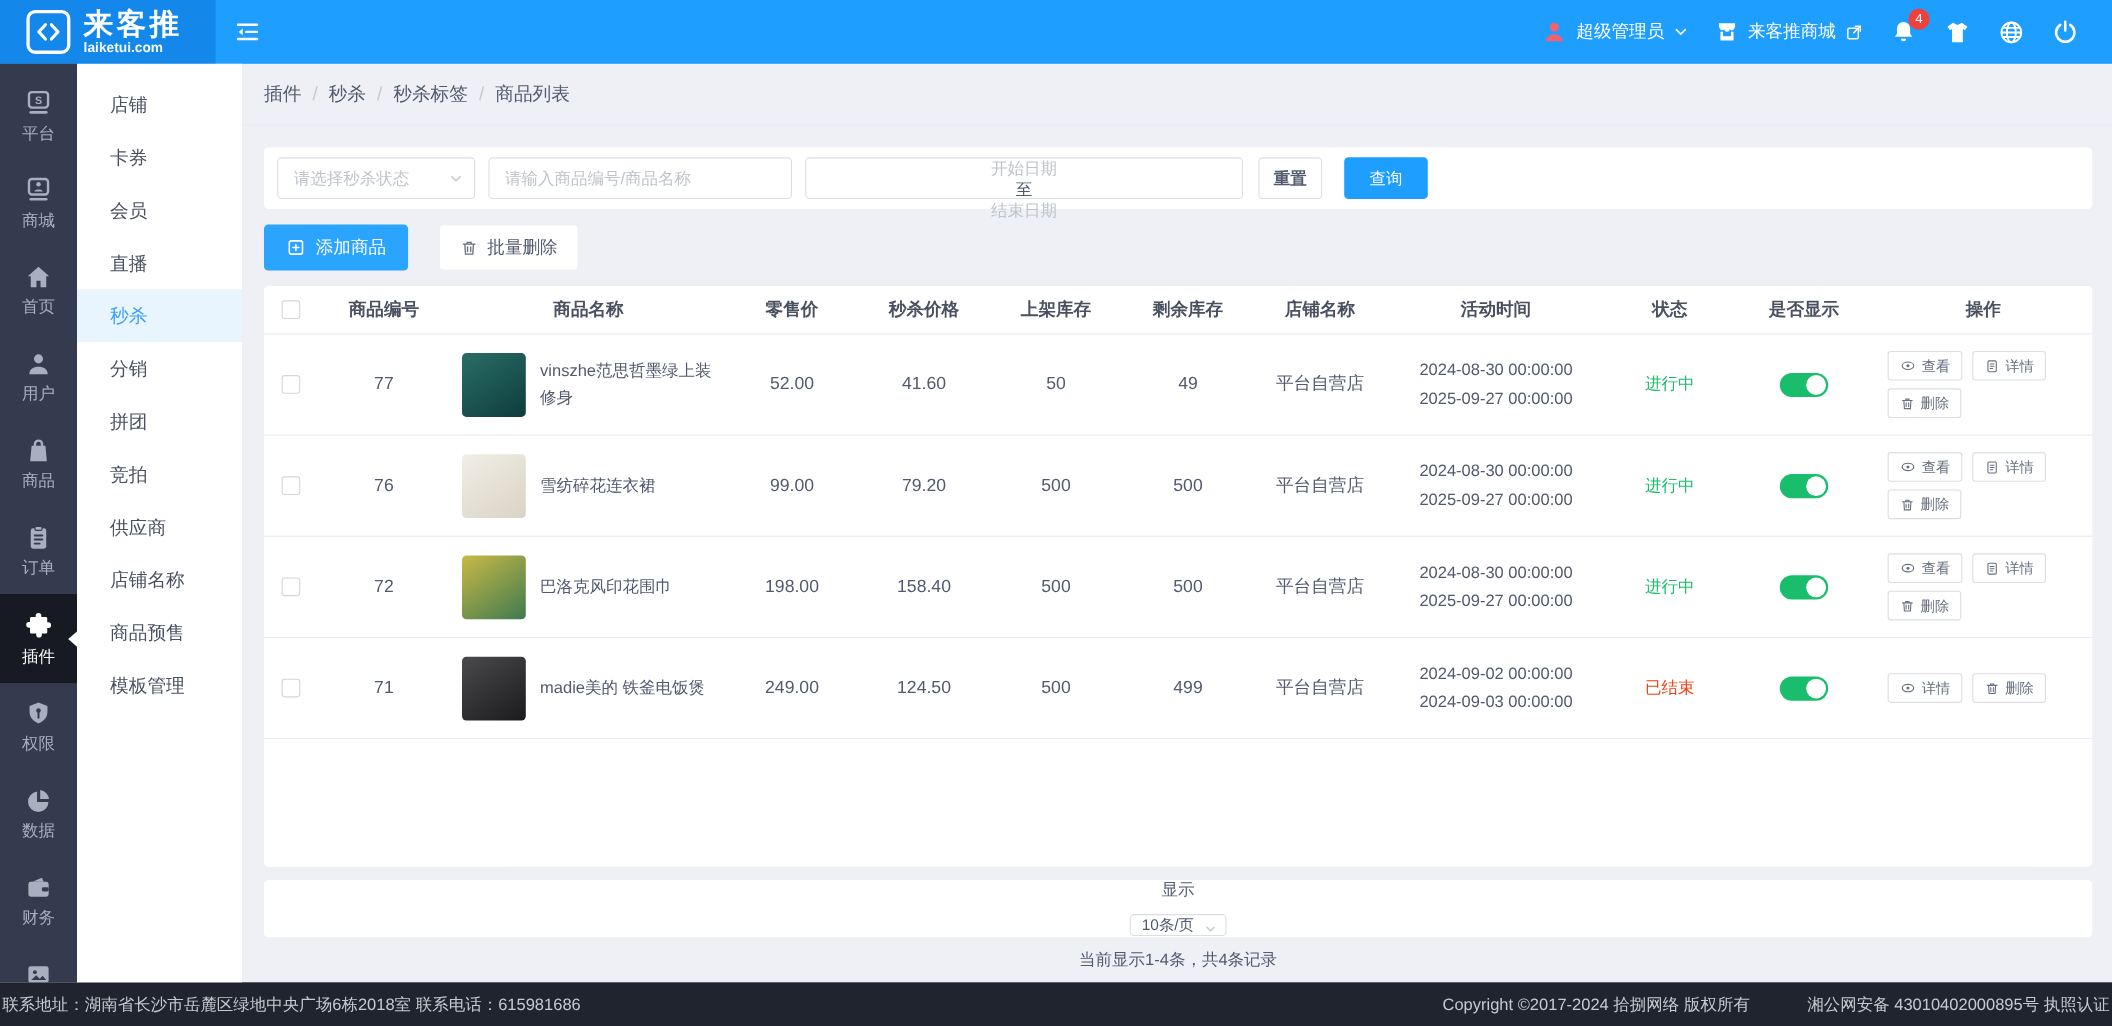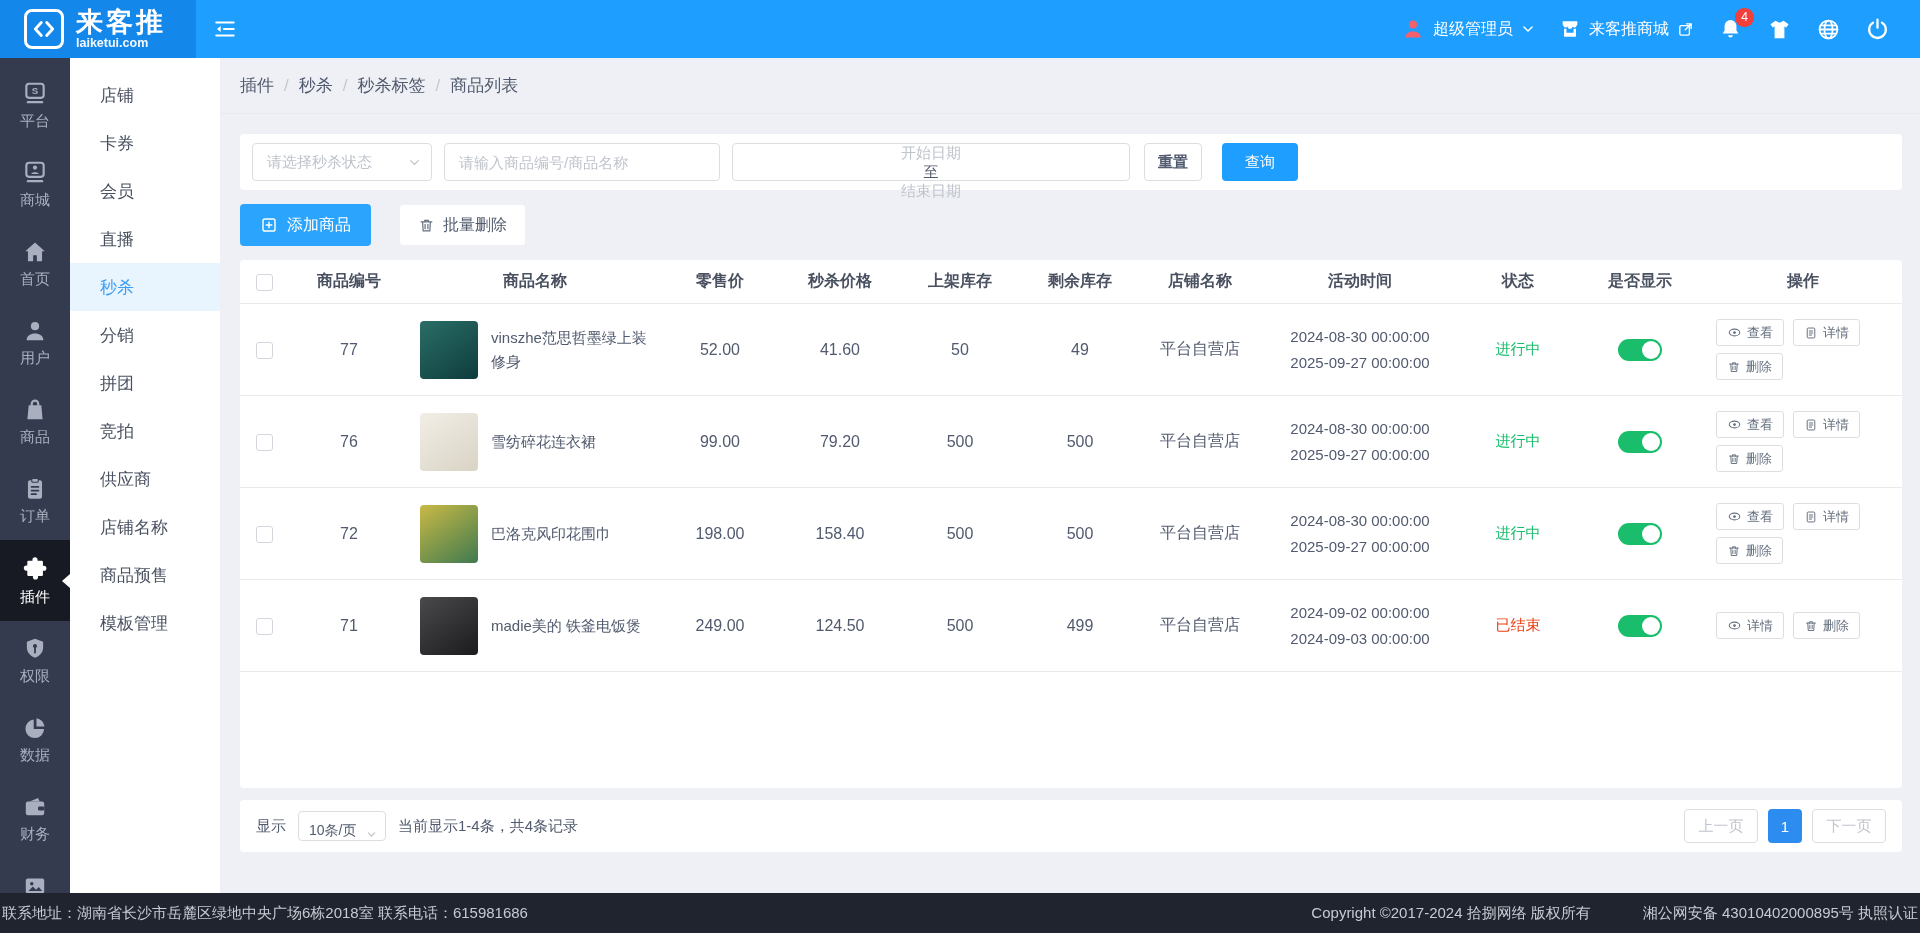--- a/index.html
+++ b/index.html
@@ -71,21 +71,21 @@
   .time-cell { font-size:15px; line-height:1.7; }
   .st-ongoing { color:#19be6b; font-size:15px; }
   .st-ended { color:#ed4014; font-size:15px; }
   .toggle { width:44px; height:22px; border-radius:12px; background:#1abd6c; position:relative; display:inline-block; cursor:pointer; vertical-align:middle; }
   .toggle::after { content:""; position:absolute; right:2px; top:2px; width:18px; height:18px; border-radius:50%; background:#fff; }
   .ops { display:flex; flex-direction:column; gap:7px; align-items:flex-start; padding-left:12px; }
   .ops-line { display:flex; gap:9px; }
   .op-btn { height:27px; padding:0 10px; border:1px solid #dcdee2; border-radius:3px; background:#fff; color:#66707f; font-size:13px; display:flex; align-items:center; gap:5px; cursor:pointer; font-family:inherit; }
 
   
-  .pagination { margin-top:12px; height:52px; display:flex; align-items:center; padding:0 16px; font-size:15px; gap:12px; }
+  .pagination { margin-top:12px; height:52px; display:flex; align-items:center; padding:0 16px; font-size:15px; gap:12px;flex-direction:column; }
   .psize { width:88px; height:30px; border:1px solid #dcdee2; border-radius:4px; display:flex; align-items:flex-end; justify-content:space-between; padding:0 8px 0 10px; font-size:14px; color:#515a6e; cursor:pointer; }
   .pag-right { margin-left:auto; display:flex; gap:10px; align-items:center; }
   .pg-btn { width:74px; height:34px; border:1px solid #dcdee2; background:#fff; color:#c0c4cc; border-radius:4px; font-size:15px; display:flex; align-items:center; justify-content:center; cursor:pointer; }
   .pg-cur { width:34px; height:34px; background:#2d8cf0; color:#fff; border-radius:4px; display:flex; align-items:center; justify-content:center; cursor:pointer; }
 
   
   .footer { height:40px; background:#20242e; display:flex; align-items:center; justify-content:space-between; padding:0 2px; color:#c6cad2; font-size:15px; }
   .footer-right { display:flex; gap:52px; }
 </style>
 </head>

